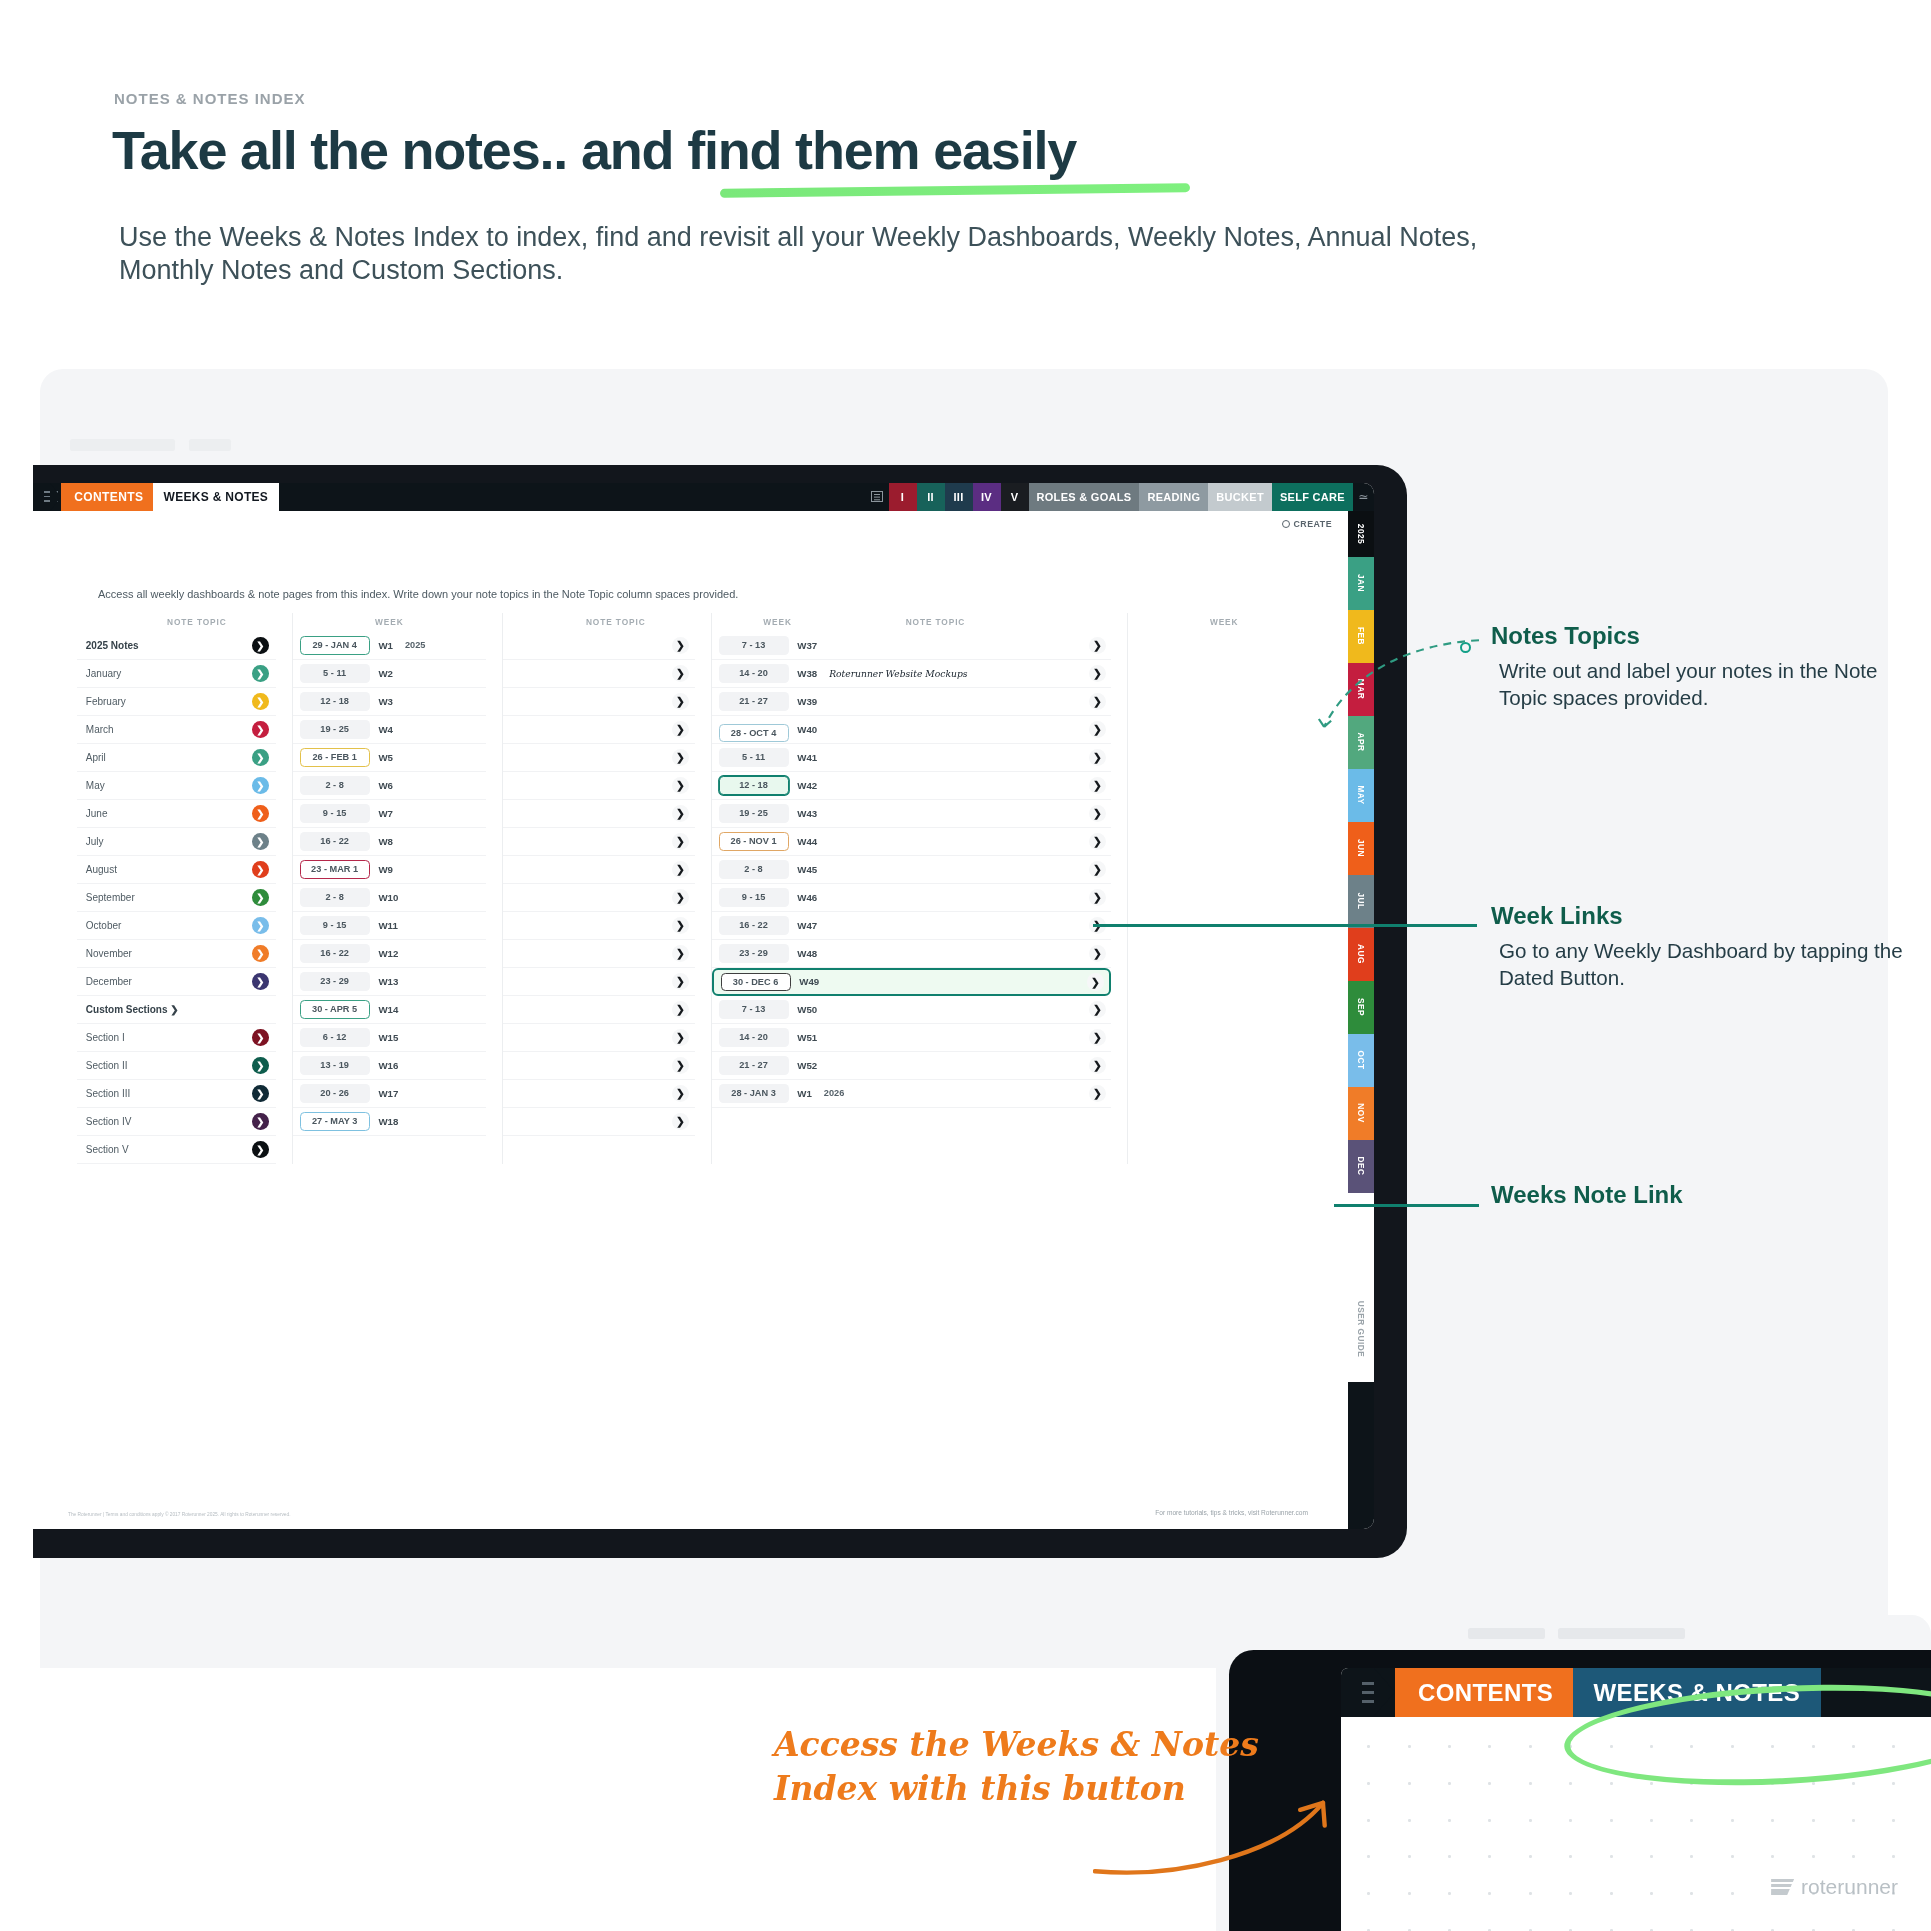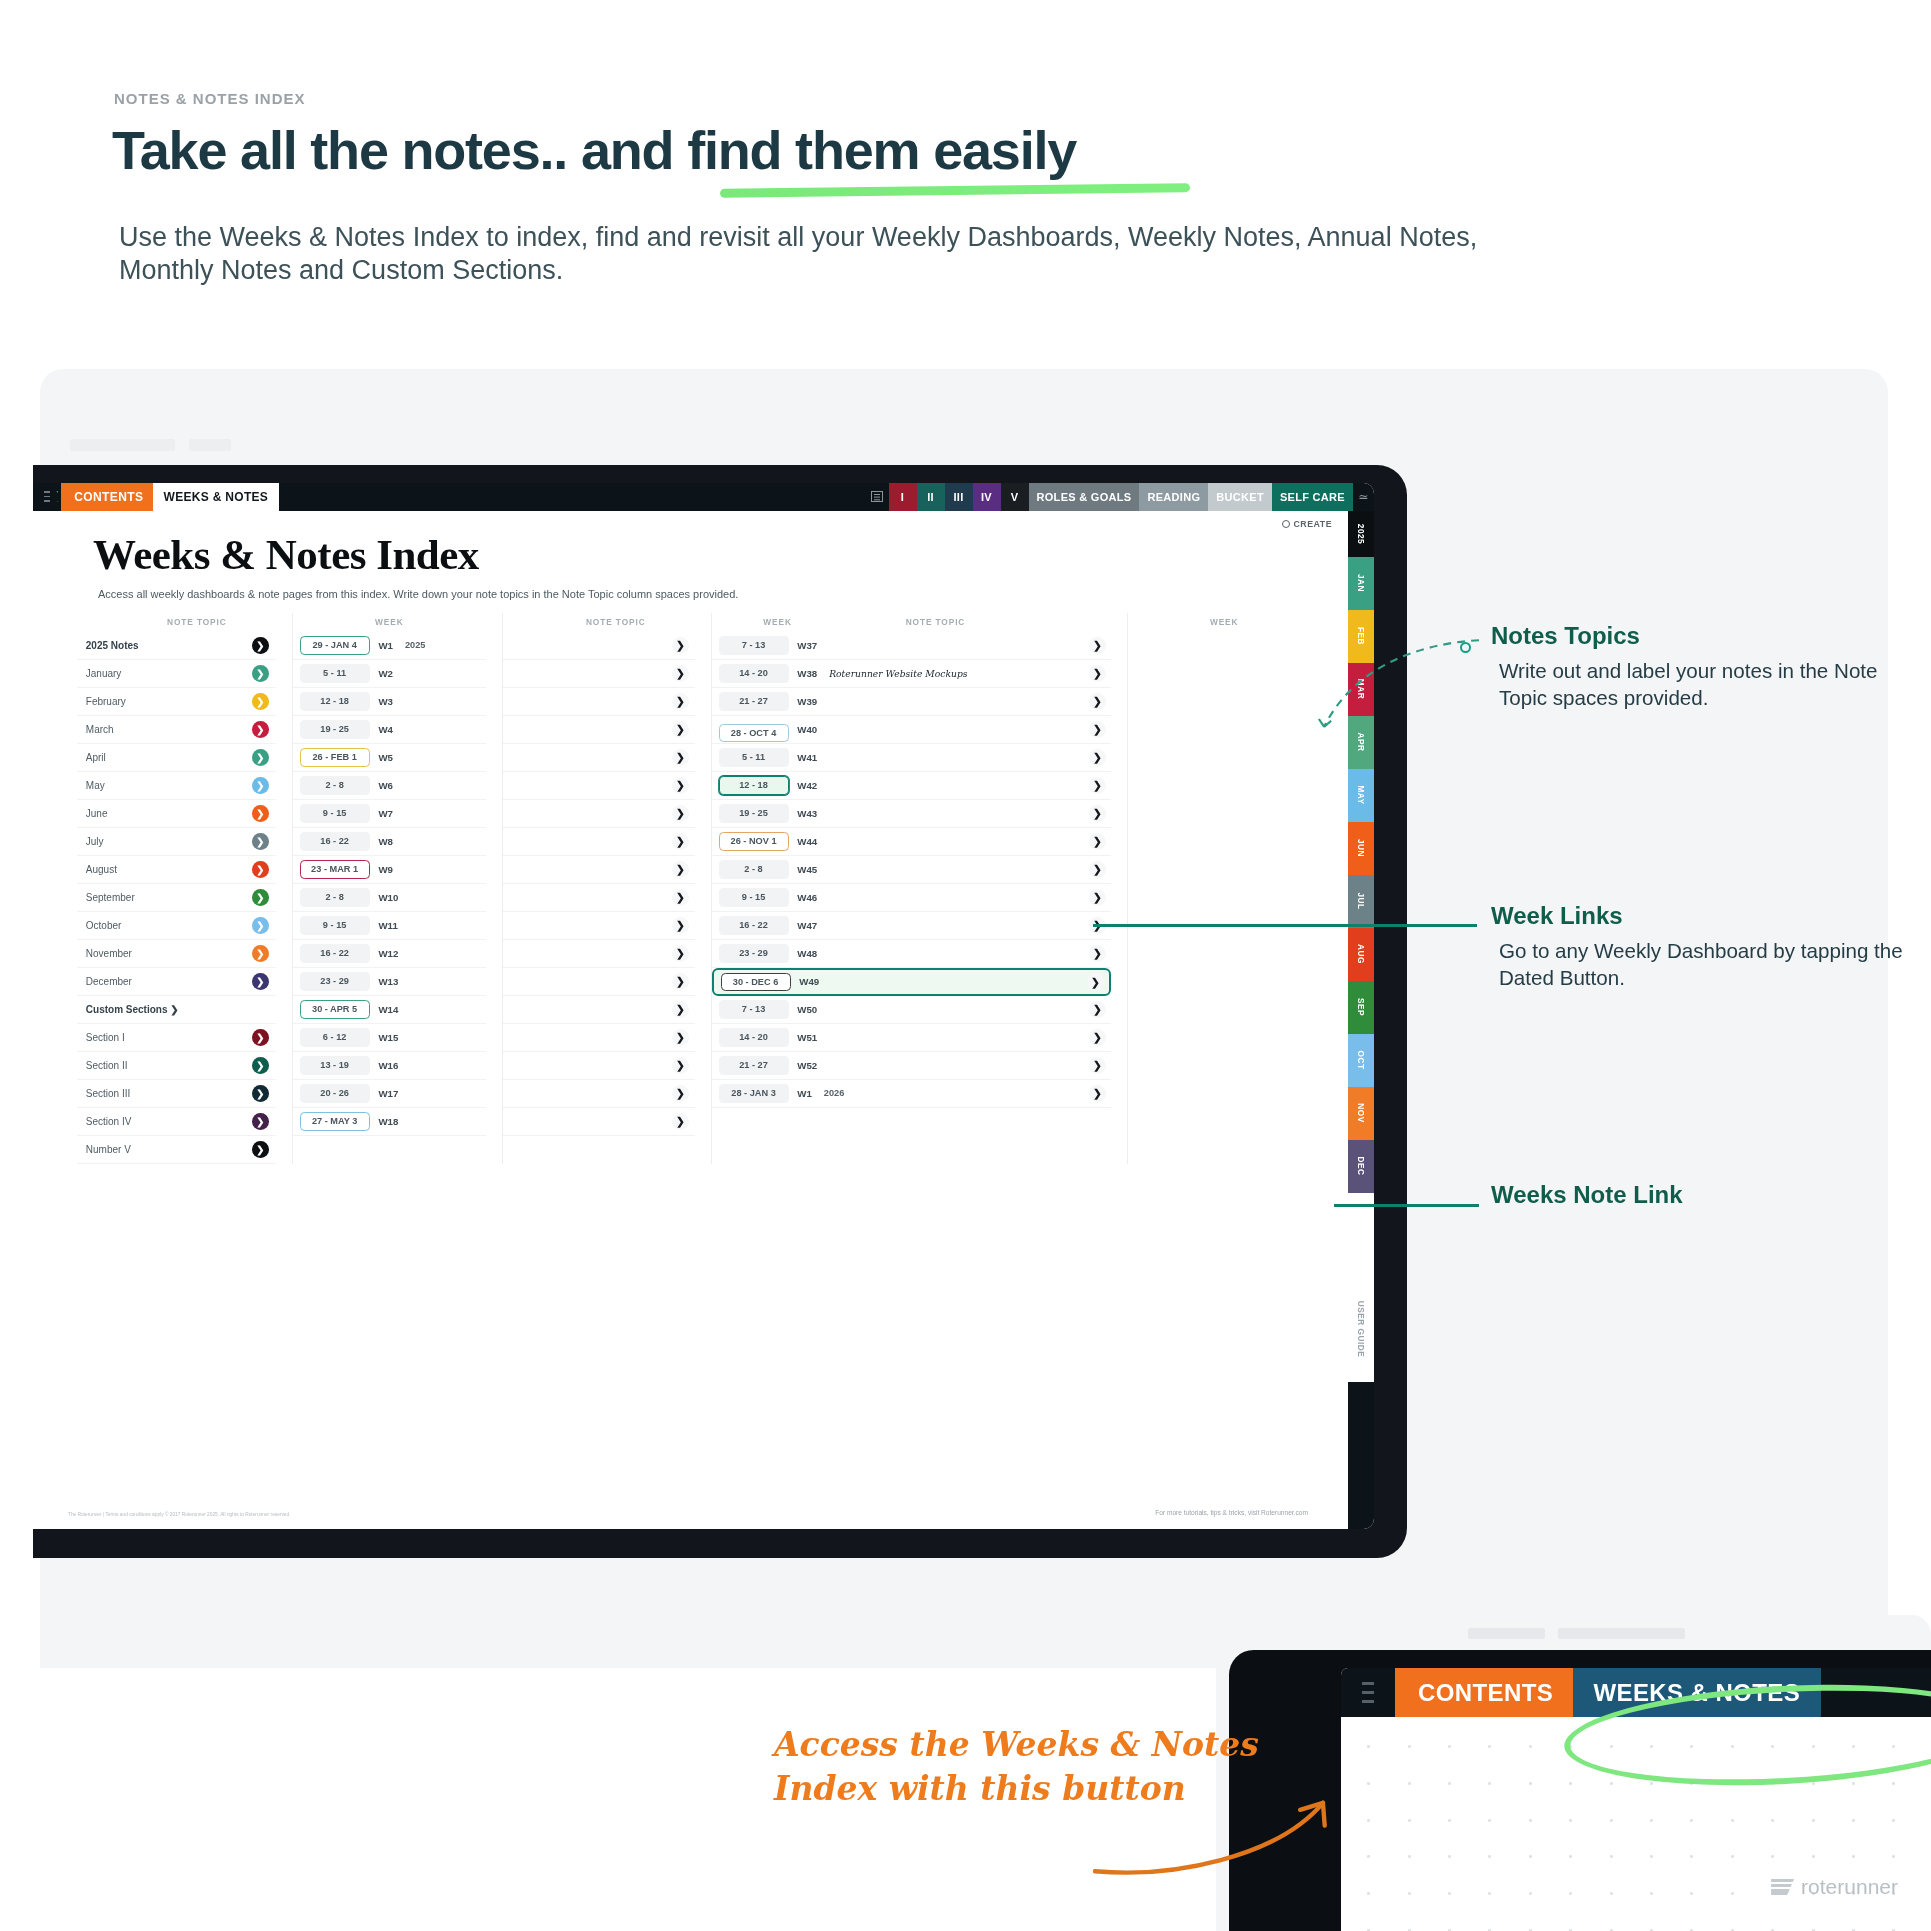--- a/index.html
+++ b/index.html
@@ -404,21 +404,20 @@
           </div>
         </div>
       <div class="nav-logo">≃</div>
     </div>
 
     <div class="page">
       <div class="create-btn">
         <span class="gear"></span>
         <span>CREATE</span>
       </div>
-      <div class="page-title">Weeks &amp; Notes Index</div>
       <div class="page-sub">Access all weekly dashboards &amp; note pages from this index. Write down your note topics in the Note Topic column spaces provided.</div>
 
       <div class="grid">
         <div class="col c1">
           <div class="colhead right">NOTE TOPIC</div>
           <div id="col-nt">
               <div class="row">
                 <div class="nt-label bold">2025 Notes</div>
                 <div class="circle-btn" style="background: rgb(11, 15, 18);">❯</div>
               </div>
@@ -484,21 +483,21 @@
               </div>
               <div class="row">
                 <div class="nt-label">Section III</div>
                 <div class="circle-btn" style="background: rgb(16, 42, 54);">❯</div>
               </div>
               <div class="row">
                 <div class="nt-label">Section IV</div>
                 <div class="circle-btn" style="background: rgb(68, 33, 74);">❯</div>
               </div>
               <div class="row">
-                <div class="nt-label">Number V</div>
+                <div class="nt-label">Section V</div>
                 <div class="circle-btn" style="background: rgb(11, 15, 18);">❯</div>
               </div>
             </div>
         </div>
         <div class="col c2">
           <div class="colhead">WEEK</div>
           <div id="col-w1">
               <div class="row">
                 <div class="wk-pill outline" style="border-color: rgb(58, 160, 132);">29 - JAN 4</div>
                 <div class="wk-num">W1</div>

